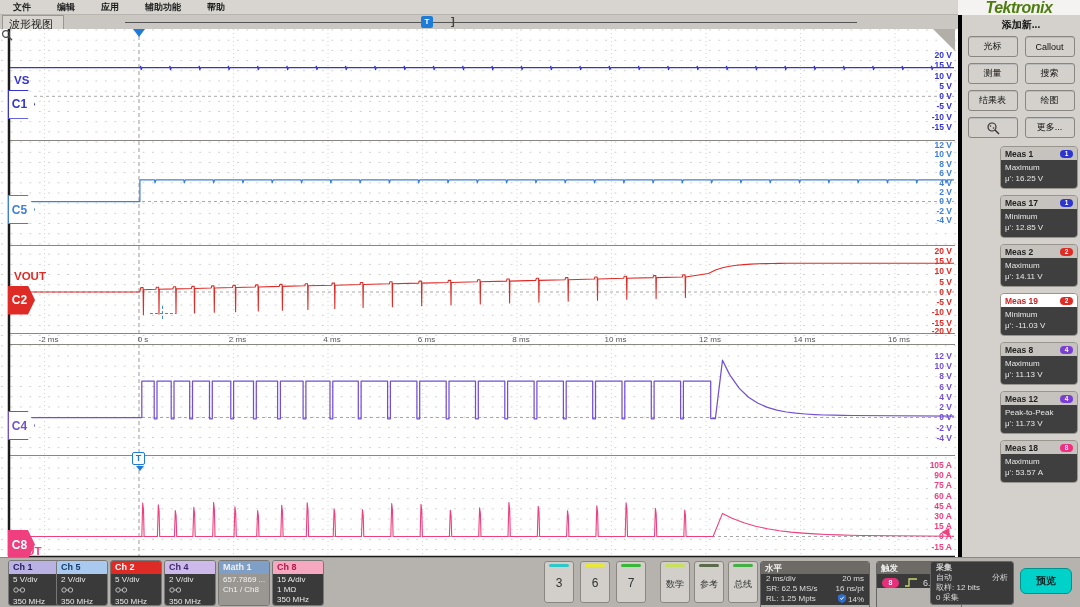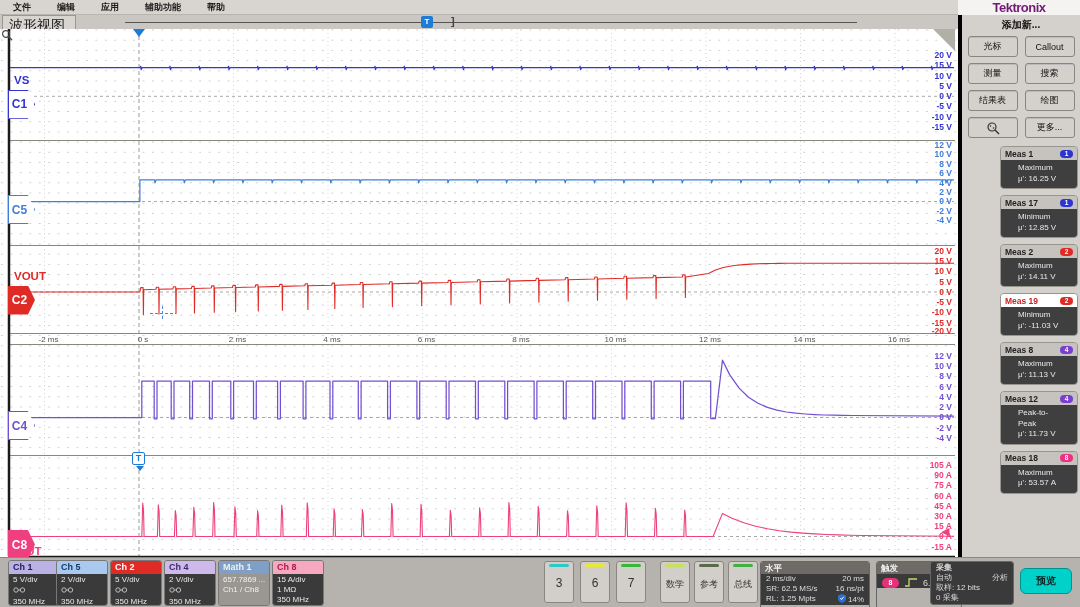--- a/index.html
+++ b/index.html
@@ -6,26 +6,26 @@
   html,body { width:1080px; height:607px; overflow:hidden; background:#d4d1cc;
     font-family:"Liberation Sans","DejaVu Sans",sans-serif; }
   #app { position:relative; width:1080px; height:607px; background:#d4d1cc; }
 
   
   #menubar { position:absolute; left:0; top:0; width:958px; height:15px;
     background:#d8d5d0; border-bottom:1px solid #b8b5b0; display:flex; align-items:center; }
   .menu-item { font-size:9px; font-weight:bold; color:#1d1d1d; padding:1px 13px; cursor:default; }
   #logo-area { position:absolute; left:958px; top:0; width:122px; height:15px;
     background:#f4f3f1; display:flex; align-items:center; justify-content:center; }
-  #logo { font-size:13px; font-weight:bold; color:#701a75; letter-spacing:-0.5px; }
+  #logo { font-size:16px; font-weight:bold; font-style:italic; color:#4d7c0f; letter-spacing:-0.5px; }
 
   
   #tabrow { position:absolute; left:0; top:15px; width:958px; height:14px; background:#cac7c2; }
   #wave-tab { position:absolute; left:2px; top:0; height:20px; padding:1px 10px 16px 6px;
-    background:#d8d5d0; border:1px solid #9a9792; border-bottom:none; font-size:14px; color:#222; }
+    background:#d8d5d0; border:1px solid #9a9792; border-bottom:none; font-size:11px; color:#222; }
   #ov-line { position:absolute; left:125px; top:7px; width:732px; height:1px; background:#555; }
   #ov-thandle { position:absolute; left:421px; top:1px; width:12px; height:12px; background:#1e7bd7;
     border-radius:2px; color:#fff; font-size:8px; font-weight:bold; text-align:center; line-height:12px; }
   #ov-bracket { position:absolute; left:451px; top:0px; color:#444; font-size:11px; font-weight:bold; }
 
   
   #plot { position:absolute; left:0; top:29px; width:958px; height:528px; background:#ffffff;
     background-image:radial-gradient(circle,#cdcdcd 0.7px, transparent 0.9px);
     background-size:9.45px 10.2px; background-position:6.7px 6.1px; }
   #plot svg { position:absolute; left:0; top:0; }
@@ -58,21 +58,21 @@
   #meas-list { margin-top:8px; display:flex; flex-direction:column; align-items:flex-end; }
   .meas-card { width:78px; margin:0 2px 6px 0; border:1px solid #98958f; border-radius:4px;
     overflow:hidden; background:#c6c3be; }
   .meas-head { height:13px; display:flex; align-items:center; justify-content:space-between;
     padding:0 4px; background:#c6c3be; }
   .meas-head .mname { font-size:8.5px; font-weight:bold; color:#222; }
   .meas-card.selected .meas-head { background:#fff; }
   .meas-card.selected .mname { color:#cc2222; }
   .meas-badge { width:13px; height:8px; border-radius:4px; color:#fff; font-size:6.5px;
     font-weight:bold; text-align:center; line-height:8px; }
-  .meas-body { background:#3f3f3f; color:#e8e8e8; font-size:8px; line-height:10.5px; padding:3px 17px 4px; }
+  .meas-body { background:#3f3f3f; color:#e8e8e8; font-size:8px; line-height:10.5px; padding:3px 4px 4px; }
 
   
   #bottombar { position:absolute; left:0; top:557px; width:1080px; height:50px;
     background:#b6b3ae; border-top:1px solid #8a8781; }
   .chbadge { position:absolute; top:2px; width:52px; height:46px; border-radius:3px; overflow:hidden;
     border:1px solid #777; cursor:pointer; }
   .chbadge .chead { height:13px; font-size:9px; font-weight:bold; padding:1px 0 0 4px; }
   .chbadge .cbody { height:33px; background:#3a3a3a; color:#e8e8e8; font-size:8px;
     line-height:10px; padding:1px 0 0 4px; }
   .chbadge .cbody.disabled { background:#9a9792; color:#f2f2f2; }

